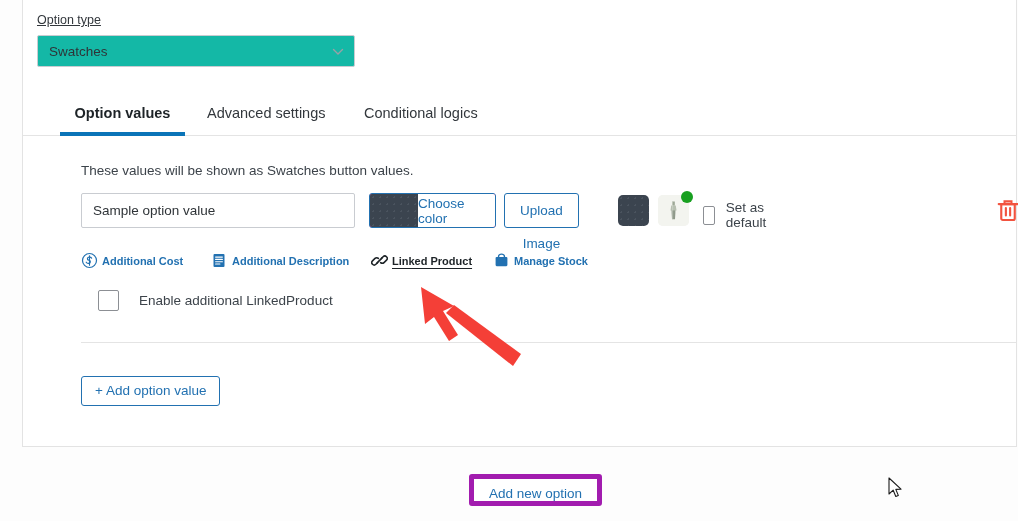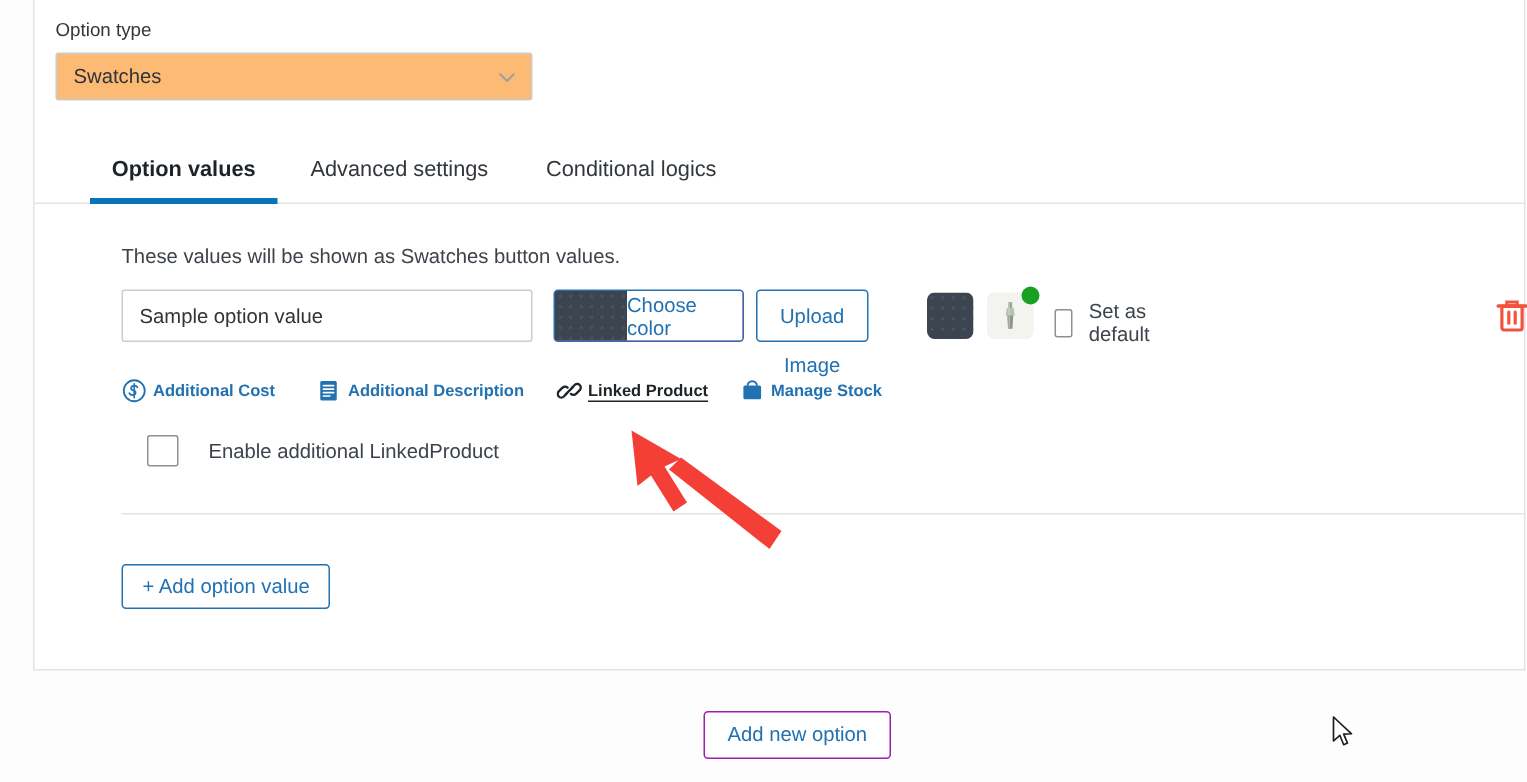--- a/index.html
+++ b/index.html
@@ -18,25 +18,25 @@
     position:absolute;left:22px;top:-10px;width:995px;height:457px;
     background:#ffffff;
     border:1px solid #e3e3e3;
     border-top:none;
     box-sizing:border-box;
   }
 
   
   .opt-type-wrap{position:absolute;left:14px;top:24px;}
   .field-label{
-    font-size:12.5px;color:#32373c;line-height:1;margin-bottom:8px;
+    font-size:12.5px;color:#32373c;line-height:1;margin-bottom:8px;text-decoration:underline;
   }
   .select-box{
     position:relative;width:318px;height:32px;
-    border:1px solid #c9ccd1;background:#fdba74;border-radius:2px;
+    border:1px solid #c9ccd1;background:#14b8a6;border-radius:2px;
     box-sizing:border-box;
   }
   .select-box .val{
     position:absolute;left:11px;top:50%;transform:translateY(-50%);
     font-size:13.5px;color:#2f3438;
   }
   .chev{
     position:absolute;right:11px;top:50%;transform:translateY(-50%);
     width:11px;height:11px;
   }
@@ -159,21 +159,21 @@
   .add-option{
     position:absolute;left:58px;top:386px;height:30px;padding:0 13px;
     border:1px solid #2271b1;border-radius:3px;background:#fff;
     color:#2271b1;font-size:13.5px;line-height:28px;box-sizing:border-box;
     font-family:"Liberation Sans", sans-serif;cursor:pointer;
   }
 
   
   .add-new-option{
     position:absolute;left:469px;top:474px;height:32px;padding:0 15px;
-    border:1px solid #a21caf;border-radius:3px;background:#fff;
+    border:5px solid #a21caf;border-radius:3px;background:#fff;
     color:#2271b1;font-size:13.5px;line-height:30px;box-sizing:border-box;
     font-family:"Liberation Sans", sans-serif;cursor:pointer;
   }
 
   
   .arrow{position:absolute;left:418px;top:283px;width:110px;height:85px;pointer-events:none;}
 
   
   .cursor{position:absolute;left:888px;top:477px;width:16px;height:22px;pointer-events:none;}
 </style>

